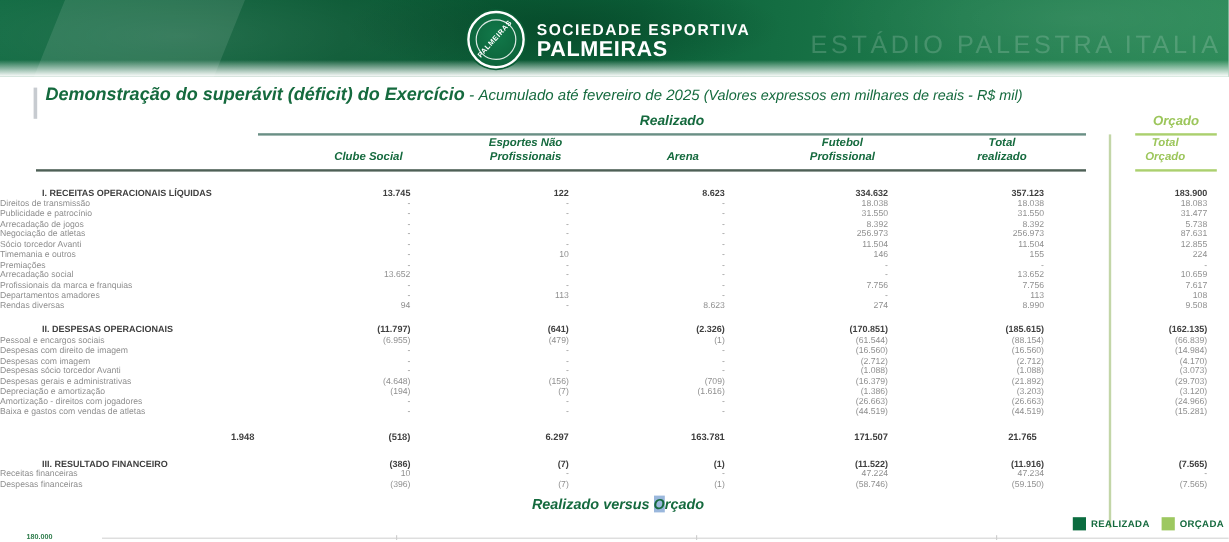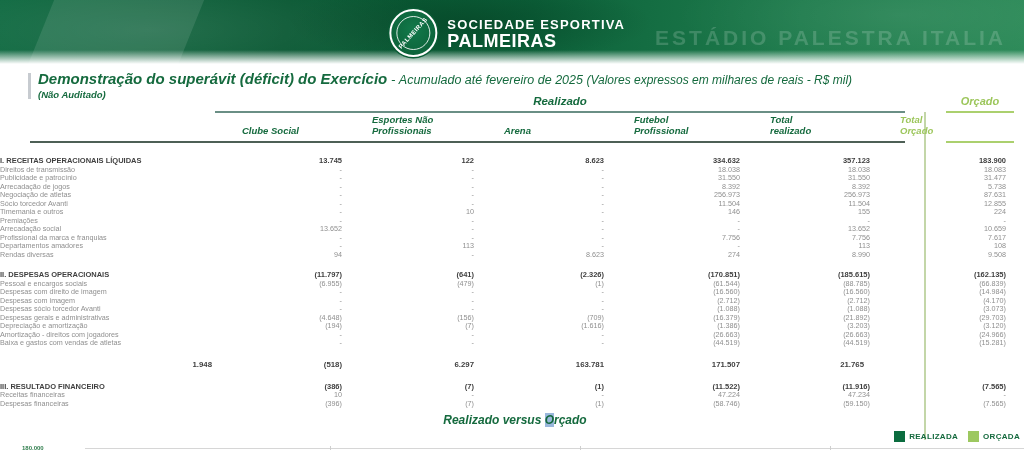--- a/index.html
+++ b/index.html
@@ -19,21 +19,21 @@
   }
   .banner::before{
     content:"";position:absolute;left:40px;top:-10px;width:150px;height:90px;
     background:rgba(255,255,255,.10);transform:skewX(-22deg);
   }
   .banner::after{
     content:"";position:absolute;left:0;bottom:0;width:100%;height:14px;
     background:linear-gradient(rgba(255,255,255,0),#ffffff);
   }
   .banner-watermark{
-    position:absolute;right:18px;top:26px;font-size:21px;font-weight:bold;
+    position:absolute;right:6px;top:26px;font-size:21px;font-weight:normal;
     letter-spacing:3px;color:rgba(255,255,255,.17);white-space:nowrap;
   }
   .logo-block{
     position:absolute;left:50%;top:9px;transform:translateX(-52%);
     display:flex;align-items:center;gap:10px;z-index:2;
   }
   .crest{
     width:44px;height:44px;border-radius:50%;
     border:2px solid #ffffff;background:radial-gradient(circle at 50% 42%,#12794a,#0a5c35);
     position:relative;display:flex;align-items:center;justify-content:center;
@@ -66,33 +66,33 @@
   .rule-realizado-top{position:absolute;top:111px;left:215px;width:690px;height:2px;background:#6a8f85;}
   .rule-orcado-top{position:absolute;top:111px;left:946px;width:68px;height:2px;background:#abd06e;}
   .rule-head-bottom{position:absolute;top:141px;left:30px;width:875px;height:2px;background:#4e6056;}
   .rule-orcado-bottom{position:absolute;top:141px;left:946px;width:68px;height:2px;background:#abd06e;}
   .vsep-orcado{position:absolute;top:112px;left:924px;width:2px;height:328px;background:#c3d6a8;}
   
   .grid{display:grid;grid-template-columns:212px 130px 132px 130px 136px 130px 142px;}
   .col-heads{position:absolute;top:115px;left:0;width:1012px;}
   .col-head{
     font-size:9.5px;font-weight:bold;font-style:italic;color:#156a3e;
-    white-space:pre-line;line-height:1.15;transform:translateX(30px);
+    text-align:center;white-space:pre-line;line-height:1.15;transform:translateX(30px);
     align-self:end;padding-bottom:3px;
   }
   .col-head.orcado{color:#9cc65b;}
   .tbody{position:absolute;top:156px;left:0;width:1012px;}
   .row{height:8.5px;align-items:center;}
   .row .cell{white-space:nowrap;overflow:visible;}
   .cell.num{text-align:right;}
   .cell.num:last-child{padding-right:6px;}
   .row.sub .cell{font-size:7.2px;color:#8f8f8f;}
   .row.sub .cell.label{}
   .row.section .cell{font-size:7.5px;font-weight:bold;color:#3f3f3f;}
-  .row.section .cell.label{}
+  .row.section .cell.label{padding-left:35px;}
   .row.section{margin-top:12px;}
   .row.section:first-child{margin-top:0;}
   .row.total .cell{font-size:7.8px;font-weight:bold;color:#3f3f3f;}
   .row.total .cell.label{padding-left:35px;}
   .row.total{margin-top:13px;height:10px;}
   
   .chart-title{
     position:absolute;top:413px;left:215px;width:600px;text-align:center;
     font-size:12px;font-weight:bold;font-style:italic;color:#156a3e;
   }
@@ -121,21 +121,20 @@
     </div>
   </div>
   <div class="banner-watermark">ESTÁDIO PALESTRA ITALIA</div>
 </div>
 
 <div class="title-block">
   <div class="title-bar"></div>
   <div class="title-line">
     <span class="title-main">Demonstração do superávit (déficit) do Exercício</span><span class="title-sep"> - </span><span class="title-period">Acumulado até fevereiro de 2025 </span><span class="title-note">(Valores expressos em milhares de reais - R$ mil)</span>
   </div>
-  <div class="title-audit">(Não Auditado)</div>
 </div>
 
 <div class="grp-realizado">Realizado</div>
 <div class="grp-orcado">Orçado</div>
 <div class="rule-realizado-top"></div>
 <div class="rule-orcado-top"></div>
 <div class="rule-head-bottom"></div>
 <div class="rule-orcado-bottom"></div>
 <div class="vsep-orcado"></div>
 
@@ -228,21 +227,21 @@
     <div class="row grid sub">
       <div class="cell label">Arrecadação social</div>
       <div class="cell num">13.652</div>
       <div class="cell num">-</div>
       <div class="cell num">-</div>
       <div class="cell num">-</div>
       <div class="cell num">13.652</div>
       <div class="cell num">10.659</div>
     </div>
     <div class="row grid sub">
-      <div class="cell label">Profissional da marca e franquias</div>
+      <div class="cell label">Profissionais da marca e franquias</div>
       <div class="cell num">-</div>
       <div class="cell num">-</div>
       <div class="cell num">-</div>
       <div class="cell num">7.756</div>
       <div class="cell num">7.756</div>
       <div class="cell num">7.617</div>
     </div>
     <div class="row grid sub">
       <div class="cell label">Departamentos amadores</div>
       <div class="cell num">-</div>
@@ -269,21 +268,21 @@
       <div class="cell num">(170.851)</div>
       <div class="cell num">(185.615)</div>
       <div class="cell num">(162.135)</div>
     </div>
     <div class="row grid sub">
       <div class="cell label">Pessoal e encargos sociais</div>
       <div class="cell num">(6.955)</div>
       <div class="cell num">(479)</div>
       <div class="cell num">(1)</div>
       <div class="cell num">(61.544)</div>
-      <div class="cell num">(88.785)</div>
+      <div class="cell num">(88.154)</div>
       <div class="cell num">(66.839)</div>
     </div>
     <div class="row grid sub">
       <div class="cell label">Despesas com direito de imagem</div>
       <div class="cell num">-</div>
       <div class="cell num">-</div>
       <div class="cell num">-</div>
       <div class="cell num">(16.560)</div>
       <div class="cell num">(16.560)</div>
       <div class="cell num">(14.984)</div>

